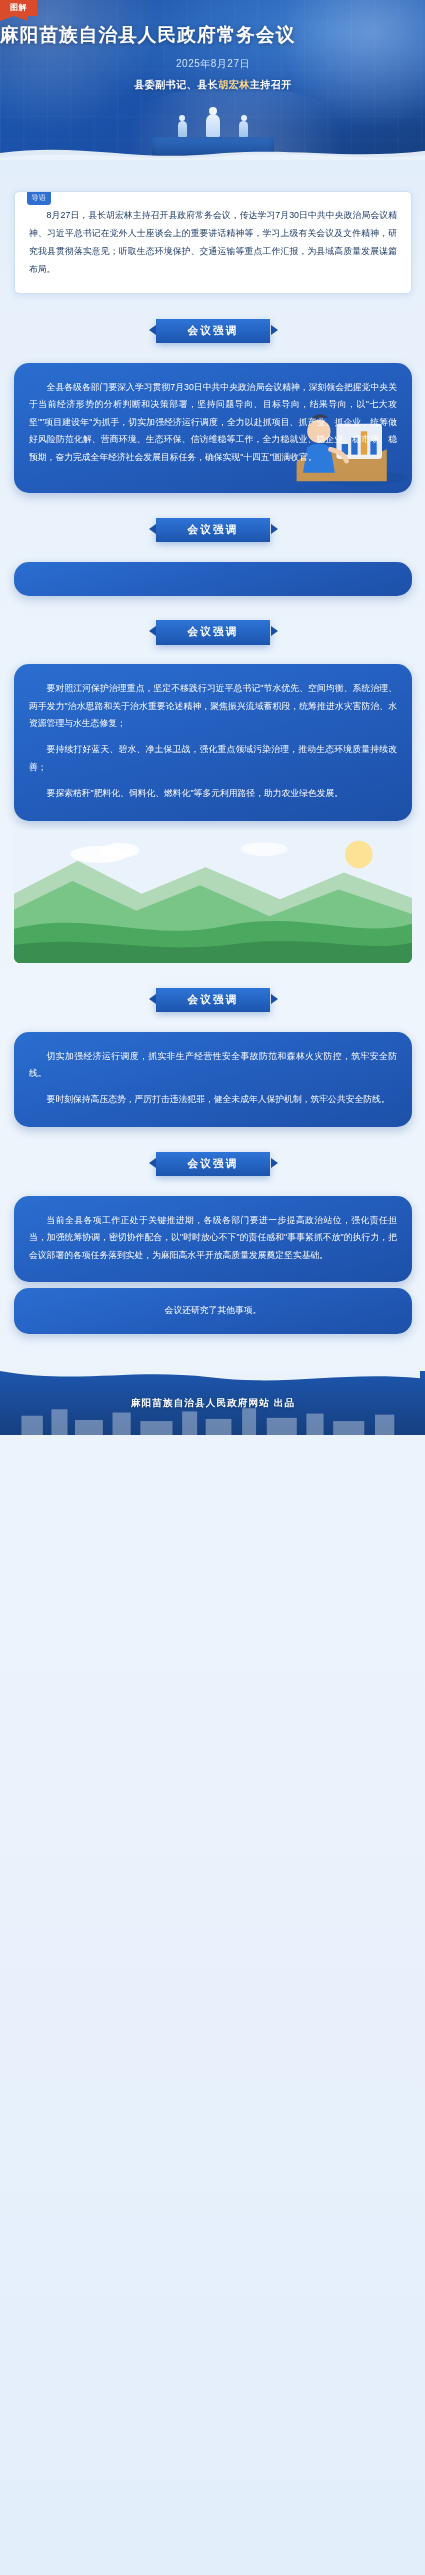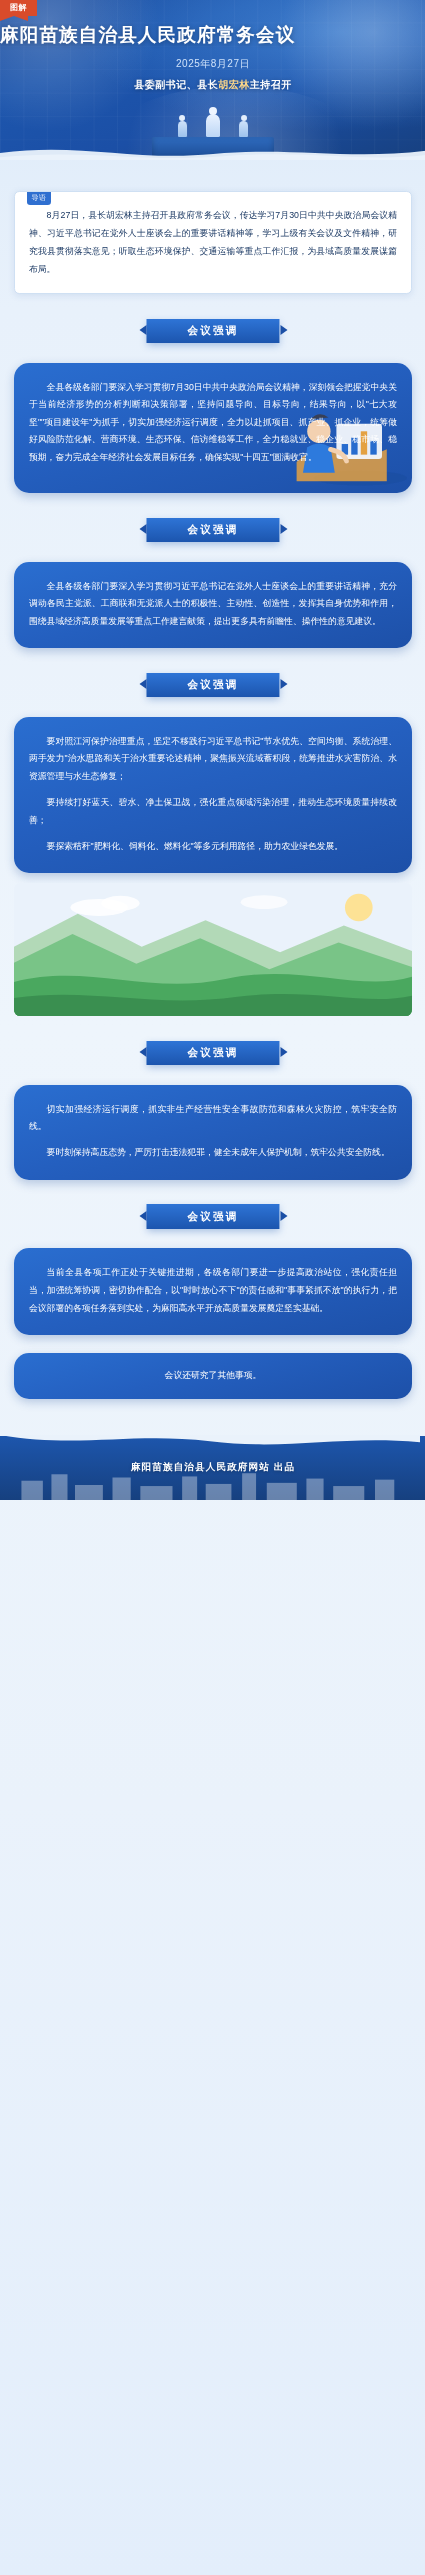--- a/index.html
+++ b/index.html
@@ -167,21 +167,21 @@
   }
 
   
   .sec-head {
     position: relative;
     margin: 24.5px 0 0 0;
     height: 29px;
   }
   .sec-head .plate {
     position:absolute; left:50%; top:0; transform: translateX(-50%);
-    width: 133px; height: 24.5px;
+    width: 114px; height: 24.5px;
     background: linear-gradient(180deg,#2e74d6 0%, #1c55ae 100%);
     border-radius: 0;
     box-shadow: 0 2.7px 7.5px rgba(28,85,174,.35);
     display:flex; align-items:center; justify-content:center;
   }
   .sec-head .plate span {
     color:#fff; font-size:10.6px; font-weight:bold; letter-spacing:2.1px;
   }
   .sec-head .plate:before,
   .sec-head .plate:after{
@@ -320,21 +320,20 @@
       </svg>
     </div>
 
     <div class="sec-head">
       <div class="plate">
         <span>会议强调</span>
       </div>
     </div>
     <div class="blue-card">
       <div class="pointer"></div>
-      <p>全县各级各部门要深入学习贯彻习近平总书记在党外人士座谈会上的重要讲话精神，充分调动各民主党派、工商联和无党派人士的积极性、主动性、创造性，发挥其自身优势和作用，围绕县域经济高质量发展等重点工作建言献策，提出更多具有前瞻性、操作性的意见建议。</p>
     </div>
 
     <div class="sec-head">
       <div class="plate">
         <span>会议强调</span>
       </div>
     </div>
     <div class="blue-card">
       <div class="pointer"></div>
       <p>要对照江河保护治理重点，坚定不移践行习近平总书记"节水优先、空间均衡、系统治理、两手发力"治水思路和关于治水重要论述精神，聚焦振兴流域蓄积段，统筹推进水灾害防治、水资源管理与水生态修复；</p>
@@ -370,21 +369,21 @@
     <div class="sec-head">
       <div class="plate">
         <span>会议强调</span>
       </div>
     </div>
     <div class="blue-card">
       <div class="pointer"></div>
       <p>当前全县各项工作正处于关键推进期，各级各部门要进一步提高政治站位，强化责任担当，加强统筹协调，密切协作配合，以"时时放心不下"的责任感和"事事紧抓不放"的执行力，把会议部署的各项任务落到实处，为麻阳高水平开放高质量发展奠定坚实基础。</p>
     </div>
 
-    <div class="blue-card" style="margin-top:18px;text-align:center;padding:14px 15px;">
+    <div class="blue-card" style="margin-top:6px;text-align:center;padding:14px 15px;">
       <p style="text-indent:0;text-align:center;">会议还研究了其他事项。</p>
     </div>
 
     <div class="spacer-sm"></div>
   </div>
 
   <div class="footer">
     <svg class="footer-wave" viewBox="0 0 800 40" preserveAspectRatio="none">
       <path d="M0,0 C150,26 250,-6 400,12 C550,30 650,0 800,14 L800,0 Z" fill="#eaf2fb"></path>
     </svg>

